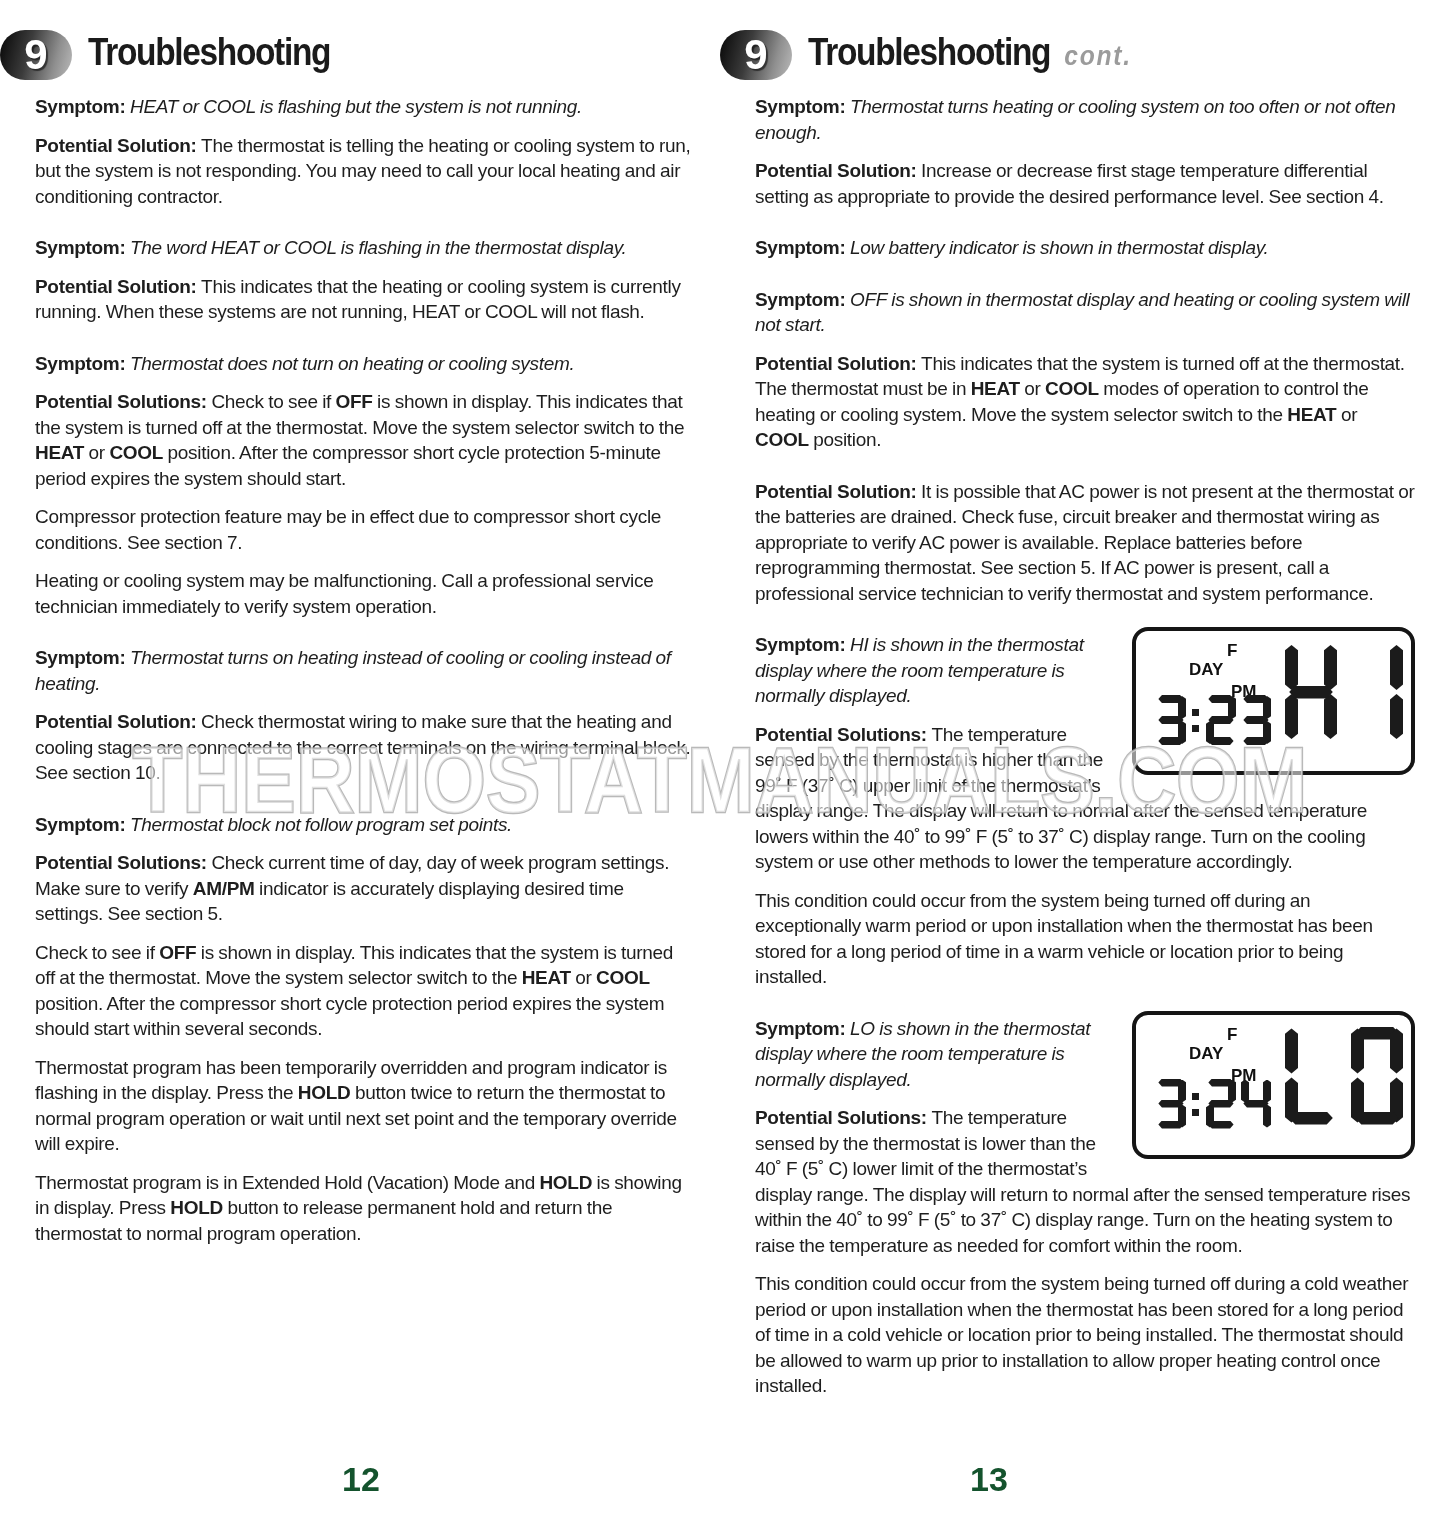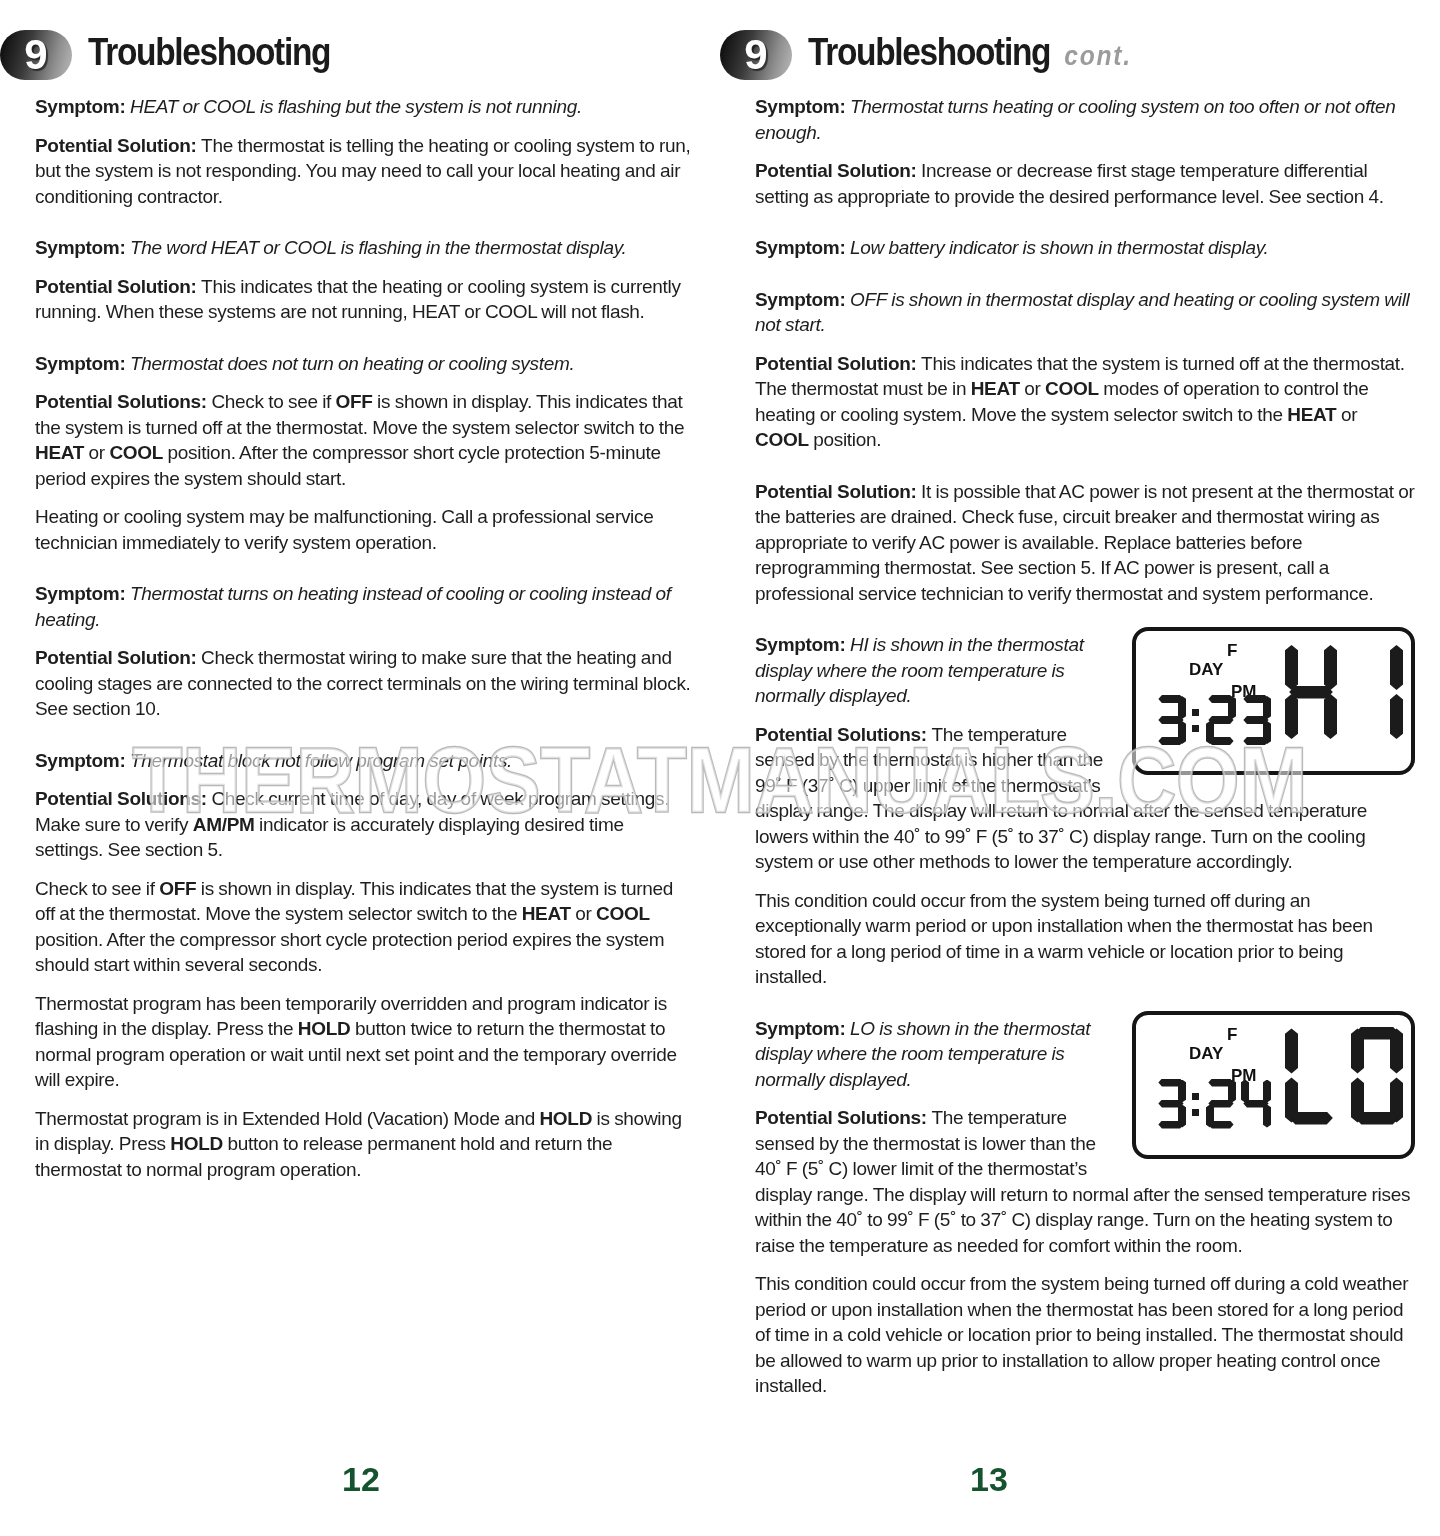--- a/index.html
+++ b/index.html
@@ -101,20 +101,21 @@
         <p class="para"><span class="b">Symptom: </span><span class="i">HEAT or COOL is flashing but the system is not running.</span></p>
         <p class="para"><span class="b">Potential Solution: </span><span>The thermostat is telling the heating or cooling system to run, but the system is not responding. You may need to call your local heating and air conditioning contractor.</span></p>
       </div>
       <div class="block">
         <p class="para"><span class="b">Symptom: </span><span class="i">The word HEAT or COOL is flashing in the thermostat display.</span></p>
         <p class="para"><span class="b">Potential Solution: </span><span>This indicates that the heating or cooling system is currently running. When these systems are not running, HEAT or COOL will not flash.</span></p>
       </div>
       <div class="block">
         <p class="para"><span class="b">Symptom:  </span><span class="i">Thermostat does not turn on heating or cooling system.</span></p>
         <p class="para"><span class="b">Potential Solutions:  </span><span>Check to see if </span><span class="b">OFF</span><span> is shown in display. This indicates that the system is turned off at the thermostat. Move the system selector switch to the </span><span class="b">HEAT</span><span> or </span><span class="b">COOL</span><span> position. After the compressor short cycle protection 5-minute period expires the system should start.</span></p>
+        <p class="para"><span>Compressor protection feature may be in effect due to compressor short cycle conditions. See section 7.</span></p>
         <p class="para"><span>Heating or cooling system may be malfunctioning. Call a professional service technician immediately to verify system operation.</span></p>
       </div>
       <div class="block">
         <p class="para"><span class="b">Symptom: </span><span class="i">Thermostat turns on heating instead of cooling or cooling instead of heating.</span></p>
         <p class="para"><span class="b">Potential Solution: </span><span>Check thermostat wiring to make sure that the heating and cooling stages are connected to the correct terminals on the wiring terminal block. See section 10.</span></p>
       </div>
       <div class="block">
         <p class="para"><span class="b">Symptom:  </span><span class="i">Thermostat block not follow program set points.</span></p>
         <p class="para"><span class="b">Potential Solutions:  </span><span>Check current time of day, day of week program settings. Make sure to verify </span><span class="b">AM/PM</span><span> indicator is accurately displaying desired time settings. See section 5.</span></p>
         <p class="para"><span>Check to see if </span><span class="b">OFF</span><span> is shown in display. This indicates that the system is turned off at the thermostat. Move the system selector switch to the </span><span class="b">HEAT</span><span> or </span><span class="b">COOL</span><span> position. After the compressor short cycle protection period expires the system should start within several seconds.</span></p>

